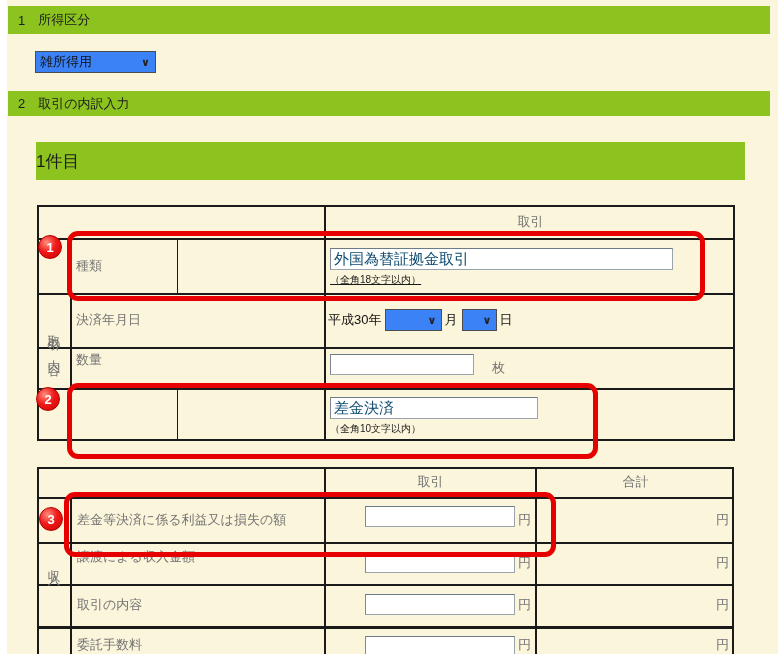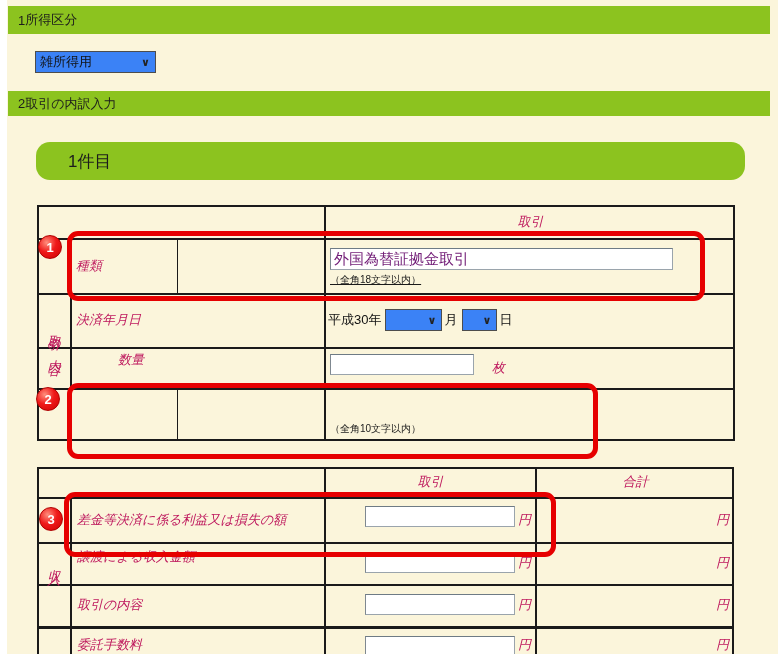--- a/index.html
+++ b/index.html
@@ -7,41 +7,41 @@
     position:relative; width:778px; height:654px;
     background:#FBF5DB; overflow:hidden;
     font-family:"Liberation Sans","DejaVu Sans",sans-serif;
     color:#111;
   }
   .left-strip { position:absolute; left:0; top:0; width:7px; height:654px; background:#ffffff; }
 
   
   .gbar { position:absolute; background:#8CC31F; color:#1c1c1c; display:flex; align-items:center; font-size:13px; }
   .gbar .num { margin-left:0; }
-  .gbar .ttl { }
+  .gbar .ttl { margin-left:13px; }
   .bar1 { left:8px; top:6px; width:762px; height:28px; padding-left:10px; box-sizing:border-box; }
   .bar2 { left:8px; top:91px; width:762px; height:25px; padding-left:10px; box-sizing:border-box; }
-  .bar3 { left:36px; top:142px; width:709px; height:38px; padding-left:32px; box-sizing:border-box; font-size:17px;border-radius:14px; }
+  .bar3 { left:36px; top:142px; width:709px; height:38px; box-sizing:border-box; font-size:17px; }
 
   
   .selbox { position:absolute; background:#3b82f6; border:1px solid #4d4d4d; display:flex; align-items:center; font-size:13px; color:#111; box-sizing:border-box; cursor:default; }
   .selbox .chev { margin-left:auto; margin-right:5px; font-size:11px; font-weight:bold; color:#222; }
   .sel-income { left:35px; top:51px; width:121px; height:22px; padding-left:4px; }
 
   
   .frame { position:absolute; border:2px solid #1a1a1a; box-sizing:border-box; background:transparent; }
   .hline, .vline { position:absolute; background:#1a1a1a; }
 
   
-  .cell { position:absolute; display:flex; align-items:center; font-size:13px; color:#be185d; box-sizing:border-box;font-style:italic; }
+  .cell { position:absolute; display:flex; align-items:center; font-size:13px; color:#737373; box-sizing:border-box; }
   .center { justify-content:center; }
   .right { justify-content:flex-end; }
   .vtext { writing-mode:vertical-rl; text-orientation:upright; letter-spacing:3px; font-size:13px; }
 
-  .txtinput { position:absolute; background:#fff; border:1px solid #9aa4ac; border-top-color:#6e7b85; border-left-color:#7f8890; box-sizing:border-box; font-size:15px; padding:0 3px; font-family:"Liberation Sans","DejaVu Sans",sans-serif; color:#701a75; }
+  .txtinput { position:absolute; background:#fff; border:1px solid #9aa4ac; border-top-color:#6e7b85; border-left-color:#7f8890; box-sizing:border-box; font-size:15px; padding:0 3px; font-family:"Liberation Sans","DejaVu Sans",sans-serif; color:#0c4a6e; }
   .hint { position:absolute; font-size:10px; color:#1a1a1a; }
 
   
   .ann-rect { position:absolute; border:5px solid #E60000; border-radius:11px; pointer-events:none; }
   .badge { position:absolute; width:24px; height:24px; border-radius:50%;
     background:radial-gradient(circle at 35% 30%, #ff8f7d 0%, #ef1a1a 45%, #cf0000 100%);
     border:1px solid #b00000; color:#fff; font-size:13px; font-weight:bold;
     display:flex; align-items:center; justify-content:center; box-sizing:border-box; pointer-events:none; }
 
   .datecell { position:absolute; display:flex; align-items:center; font-size:13px; }
@@ -100,24 +100,25 @@
       <span class="chev">∨</span>
     </div>
     <span style="margin-left:2px;">月</span>
     <div class="selbox dsel" style="width:35px; margin-left:5px;">
       <span></span>
       <span class="chev">∨</span>
     </div>
     <span style="margin-left:2px;">日</span>
   </div>
 
-  <div class="cell" style="left:76px; top:347px; width:240px; height:26px;margin-left:42px;">数量</div>
+  <div class="cell" style="left:76px; top:347px; width:240px; height:26px;">数量</div>
   <input class="txtinput" style="left: 330px; top: 354px; width: 144px; height: 21px;" type="text">
   <div class="cell" style="left:492px; top:347px; width:40px; height:41px;">枚</div>
 
+  <input class="txtinput" style="left: 330px; top: 397px; width: 208px; height: 22px;" type="text" value="差金決済">
   <div class="hint" style="left:330px; top:422px;text-align:center;">（全角10文字以内）</div>
 
   <div class="frame" style="left:37px; top:467px; width:697px; height:200px;"></div>
   <div class="hline" style="left:37px; top:497px; width:697px; height:2px;"></div>
   <div class="hline" style="left:37px; top:542px; width:697px; height:2px;"></div>
   <div class="hline" style="left:37px; top:584px; width:697px; height:2px;"></div>
   <div class="hline" style="left:37px; top:626px; width:697px; height:3px;"></div>
   <div class="vline" style="left:324px; top:467px; width:2px; height:187px;"></div>
   <div class="vline" style="left:535px; top:467px; width:2px; height:187px;"></div>
   <div class="vline" style="left:70px; top:497px; width:2px; height:157px;"></div>

